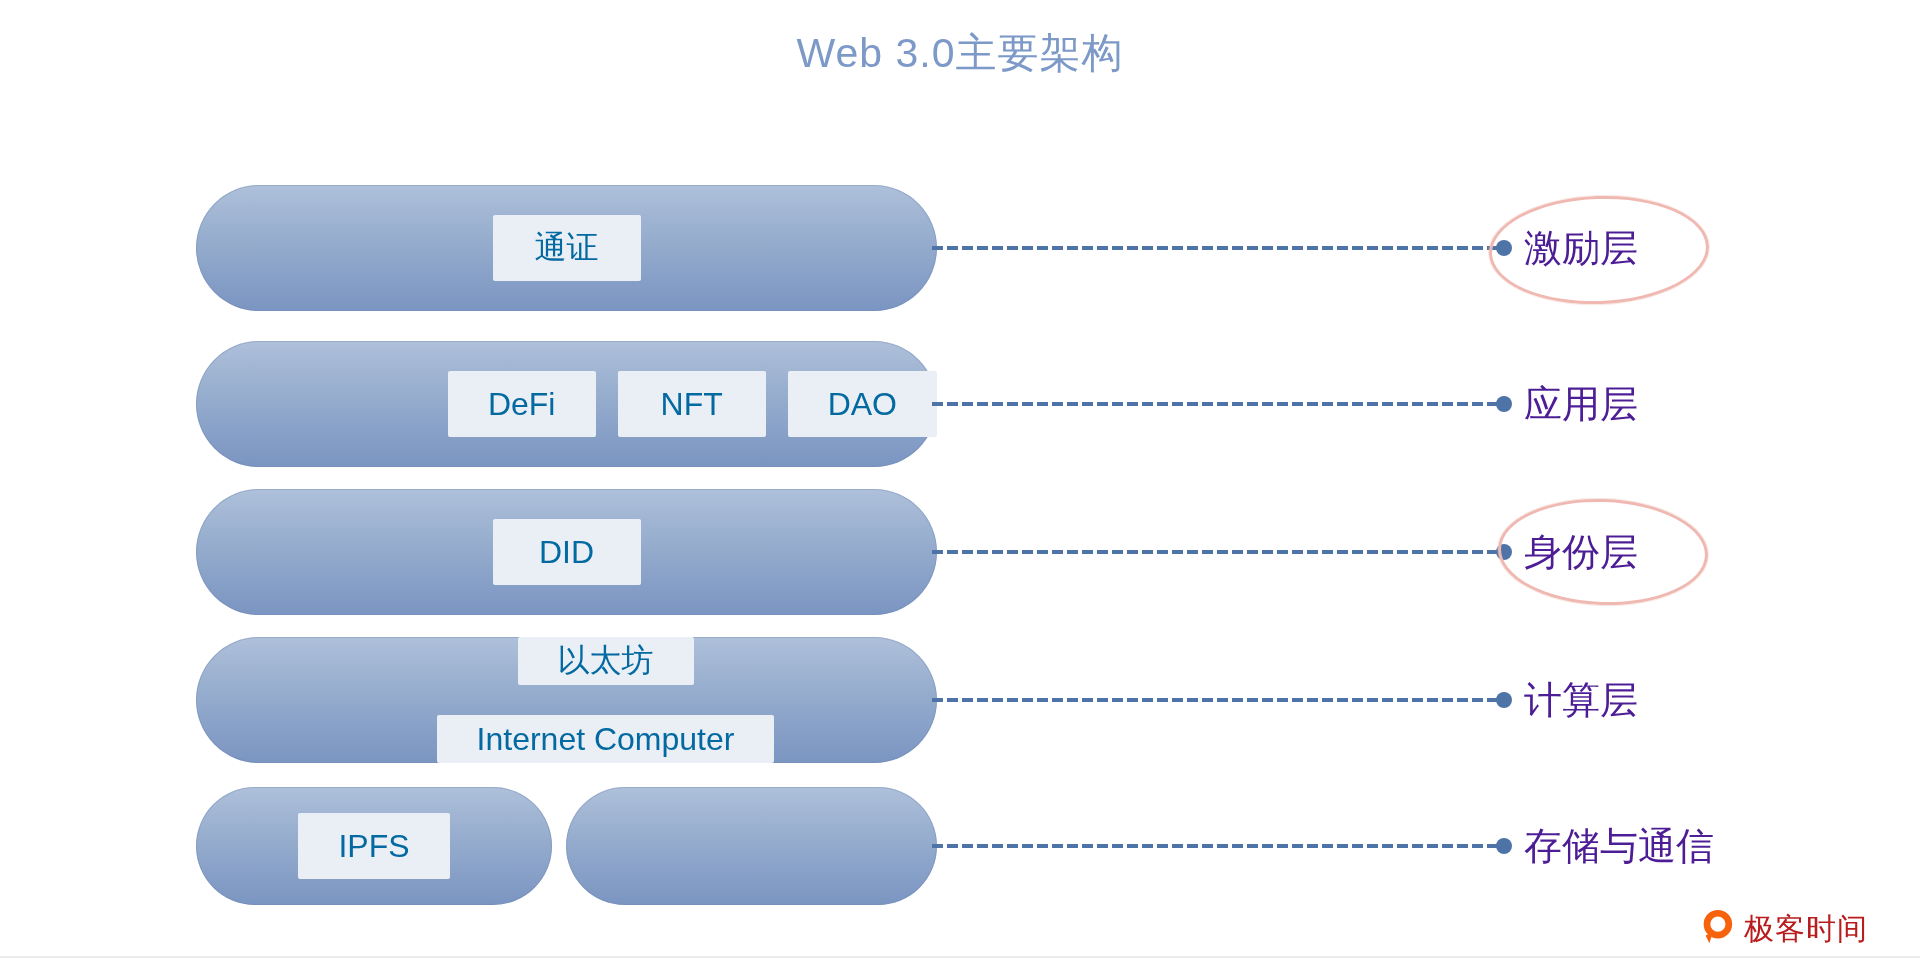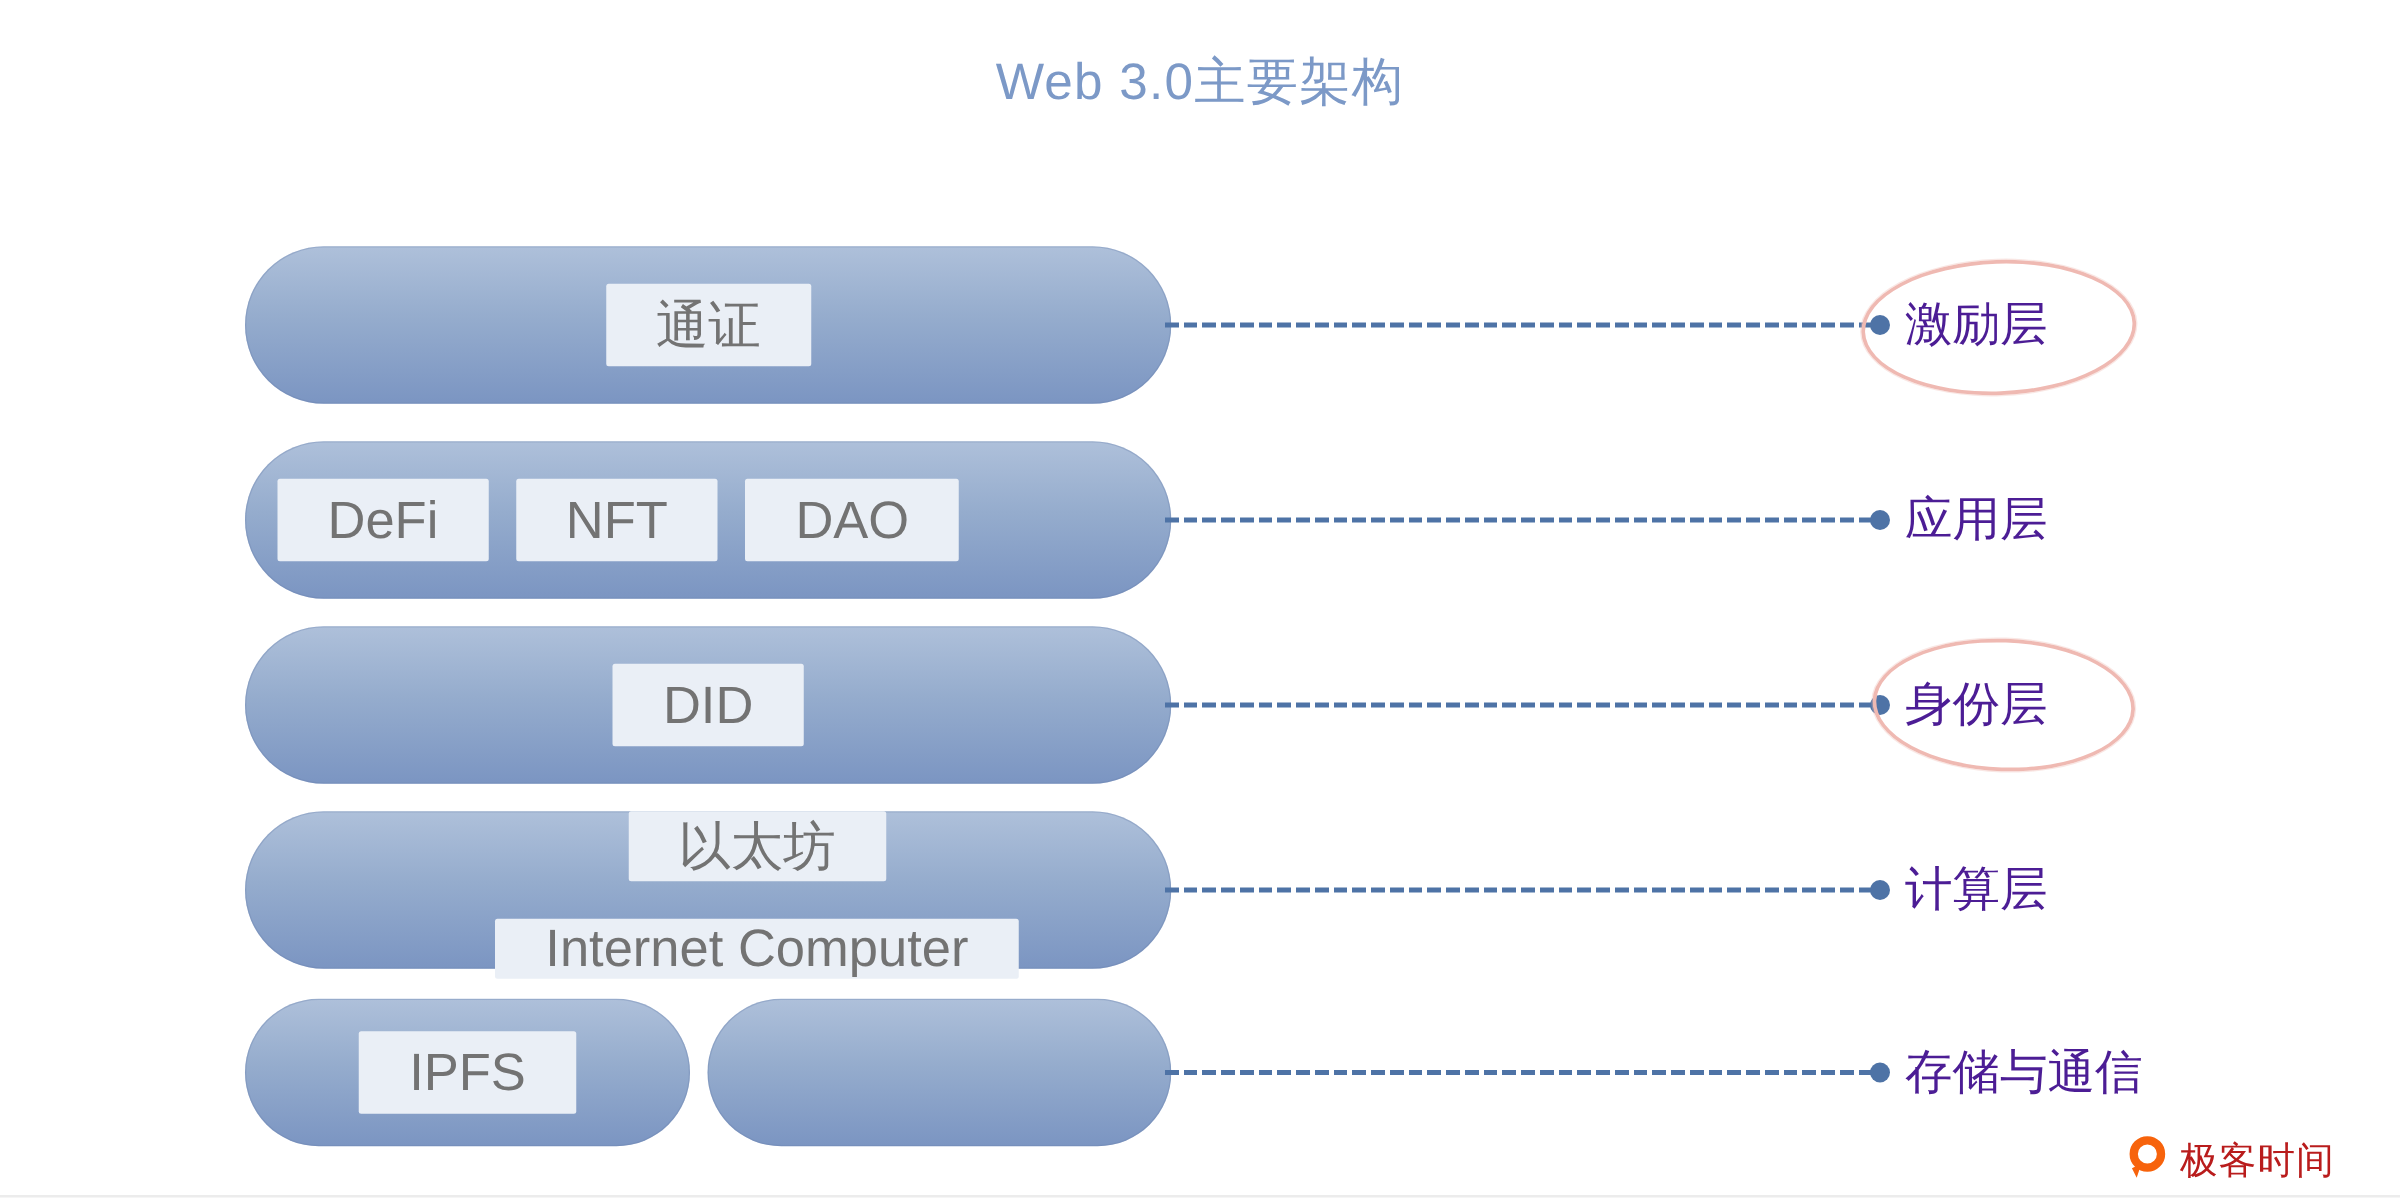--- a/index.html
+++ b/index.html
@@ -3,21 +3,21 @@
 <meta charset="utf-8">
 <style>
   * { margin: 0; padding: 0; box-sizing: border-box; }
   html, body { width: 1920px; height: 960px; }
   body {
     font-family: "Liberation Sans", "DejaVu Sans", sans-serif;
     background: #ffffff;
     position: relative;
     overflow: hidden;
   }
-  .stage { position: absolute; inset: 0; margin-top: 12px; }
+  .stage { position: absolute; inset: 0; }
 
   .title {
     position: absolute;
     top: 26px; left: 0; width: 1920px;
     text-align: center;
     font-size: 41px;
     font-weight: 400;
     color: #7c99c7;
     letter-spacing: 1px;
   }
@@ -28,37 +28,37 @@
     left: 196px;
     width: 741px;
     height: 126px;
     border-radius: 64px;
     background: linear-gradient(180deg, #aec0da 0%, #95accd 45%, #7b95c2 100%);
     box-shadow: inset 0 0 0 1px rgba(108,133,174,0.35);
     display: flex;
     align-items: center;
   }
   .bar1 { top: 185px; justify-content: center; }
-  .bar2 { top: 341px; padding-left: 26px; gap: 22px; }
+  .bar2 { top: 341px; padding-left: 26px; gap: 22px; justify-content: flex-end; }
   .bar3 { top: 489px; justify-content: center; }
   .bar4 { top: 637px; padding-left: 78px; gap: 30px; flex-direction: column; }
   .bar5a { top: 787px; height: 118px; width: 356px; border-radius: 59px; justify-content: center; }
   .bar5b { top: 787px; height: 118px; left: 566px; width: 371px; border-radius: 59px; }
 
   .block {
     height: 66px;
     min-width: 148px;
     padding: 0 40px;
     background: #eaeff6;
     border-radius: 2px;
     display: flex;
     align-items: center;
     justify-content: center;
-    font-size: 42px;
-    color: #737373;
+    font-size: 32px;
+    color: #0369a1;
     white-space: nowrap;
   }
 
   
   .connector {
     position: absolute;
     left: 932px;
     width: 576px;
     height: 4px;
     background: repeating-linear-gradient(90deg,

